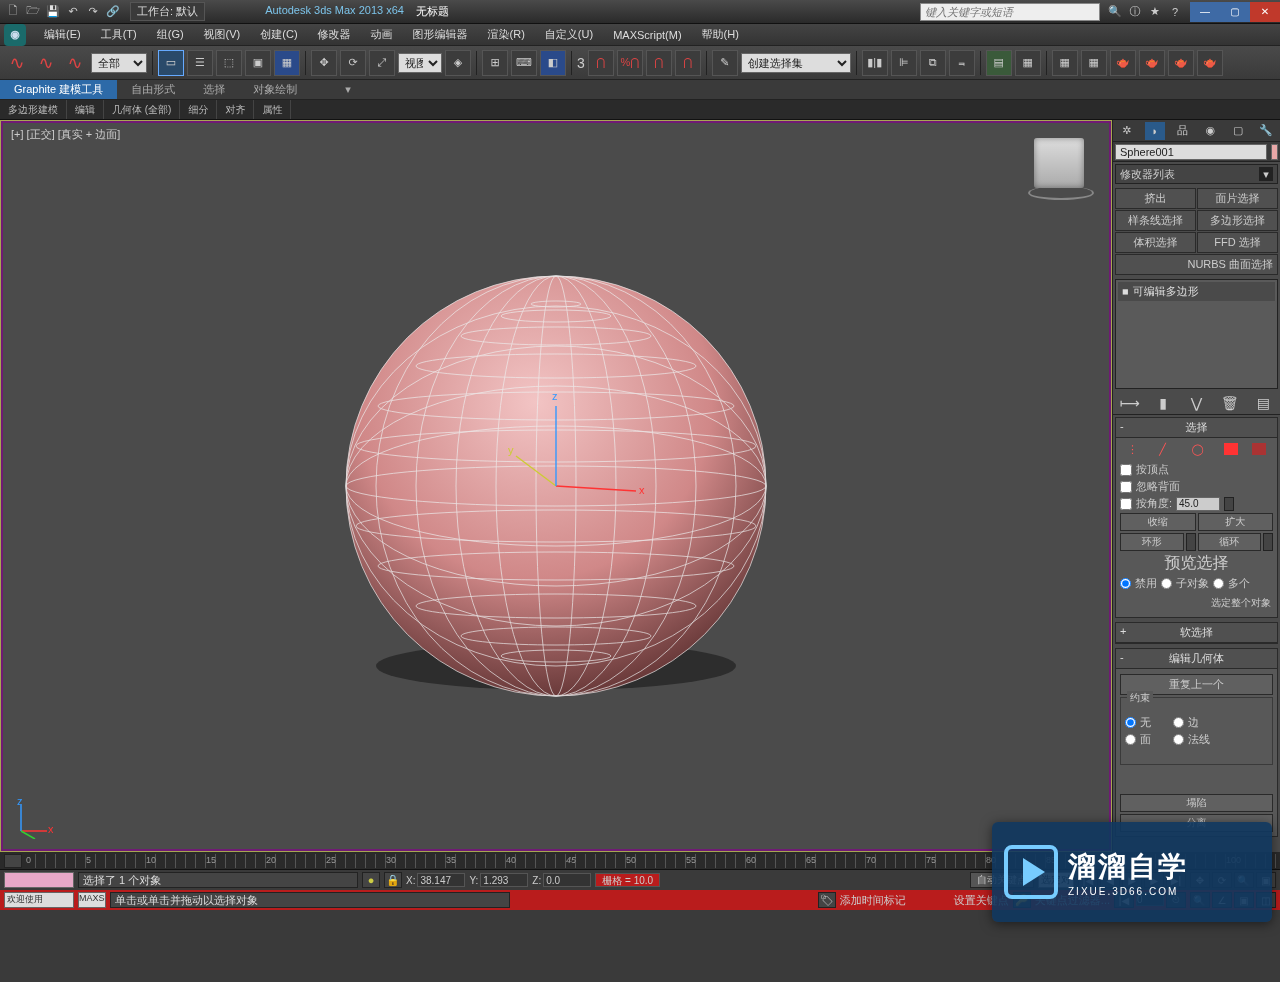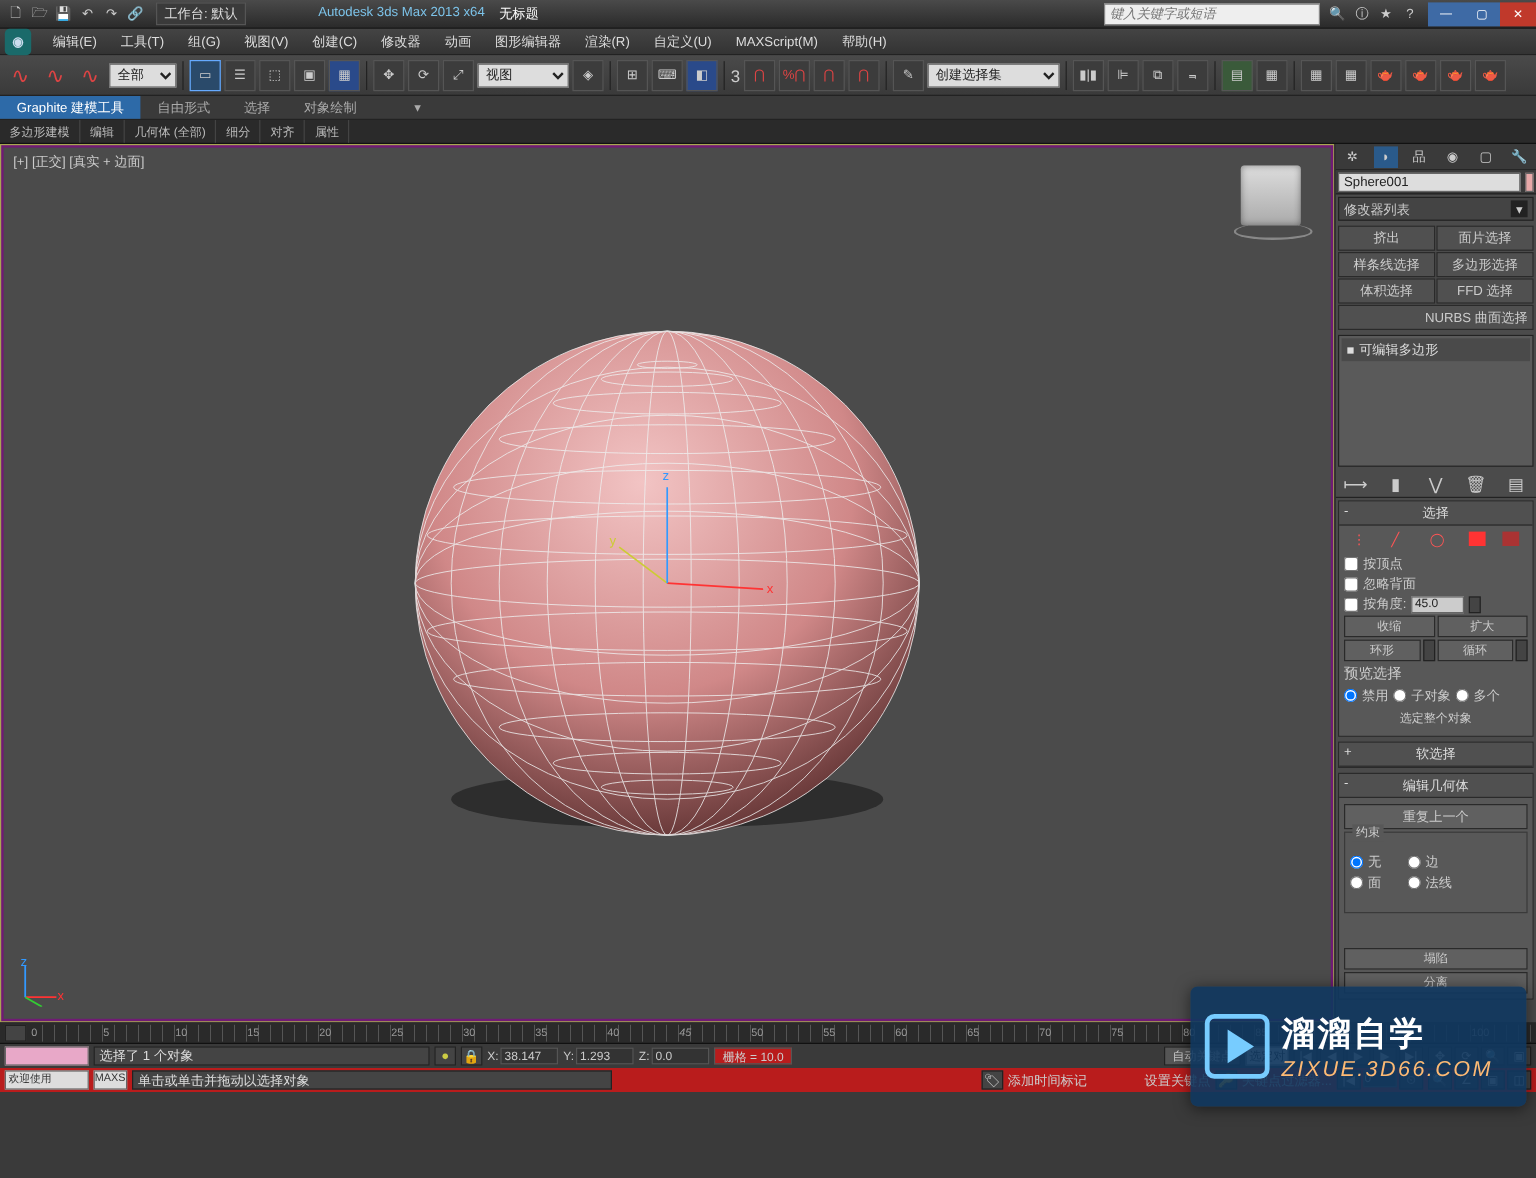--- a/index.html
+++ b/index.html
@@ -64,21 +64,21 @@
 .rollout-body { padding:3px 4px; background:#585858; }
 .sel-icons { display:flex; justify-content:space-around; padding:2px 0; }
 .sel-icons .si { width:18px; height:16px; }
 .chk-row { display:flex; align-items:center; gap:4px; padding:1px 0; color:#ccc; }
 .chk-row input[type=checkbox] { width:12px; height:12px; }
 .chk-row .spinner { width:44px; height:14px; background:#ccc; border:1px solid #666; color:#222; padding:0 2px; font-size:10px; }
 .chk-row .spinbtn { width:10px; height:14px; background:#444; border:1px solid #222; }
 .btn-row { display:flex; gap:2px; padding:1px 0; }
 .btn-row .rb { flex:1; background:#606060; border:1px solid #2a2a2a; text-align:center; padding:1px 0; color:#ccc; font-size:10px; }
 .btn-row .spinbtn { width:10px; background:#444; border:1px solid #222; }
-.grp-label { color:#ccc; font-size:12px; padding:1px 0; }
+.grp-label { color:#ccc; font-size:16px; padding:1px 0;text-align:center; }
 .radio-row { display:flex; align-items:center; gap:4px; color:#ccc; padding:1px 0; font-size:10px; }
 .radio-row input { width:11px; height:11px; }
 .full-btn { background:#606060; border:1px solid #2a2a2a; text-align:center; padding:2px 0; color:#ccc; margin:2px 0; font-size:11px; }
 .constraint-grp { border:1px solid #3a3a3a; padding:16px 4px; margin-top:2px; position:relative; }
 .constraint-grp .lbl { position:absolute; top:-7px; left:6px; background:#585858; padding:0 3px; color:#ccc; font-size:10px; }
 .bottom-area { position:absolute; bottom:0; left:0; right:0; height:130px; background:#3a3a3a; }
 .timebar { height:18px; background:#333; display:flex; align-items:center; border-top:1px solid #222; border-bottom:1px solid #222; }
 .time-slider { width:80px; height:14px; background:#555; border:1px solid #222; margin-left:30px; text-align:center; color:#ccc; font-size:10px; }
 .timebar .ruler { flex:1; height:16px; position:relative; margin:0 4px; background:repeating-linear-gradient(90deg,#555 0,#555 1px,transparent 1px,transparent 10px); }
 .trackbar { height:18px; background:#2a2a2a; border-bottom:1px solid #111; display:flex; align-items:center; }
@@ -100,21 +100,21 @@
 .status-row2 .script { width:28px; background:#ddd; color:#333; border:1px solid #666; height:16px; font-size:9px; overflow:hidden; }
 .status-row2 .prompt { flex:0 0 400px; background:#444; border:1px solid #222; color:#ddd; padding:0 4px; height:16px; font-size:11px; }
 .status-row2 .icon { width:18px; height:16px; background:#444; border:1px solid #222; color:#ccc; display:flex; align-items:center; justify-content:center; }
 .playback { display:flex; gap:2px; margin-left:auto; }
 .playback .pb { width:20px; height:16px; background:#444; border:1px solid #222; color:#ccc; display:flex; align-items:center; justify-content:center; font-size:10px; }
 .watermark { position:absolute; right:8px; bottom:60px; width:280px; height:100px; background:rgba(15,55,95,.9); border-radius:6px; display:flex; align-items:center; gap:10px; padding:0 12px; box-shadow:0 2px 12px rgba(0,0,0,.5); }
 .watermark .play { width:54px; height:54px; border:4px solid #7cf; border-radius:8px; display:flex; align-items:center; justify-content:center; }
 .watermark .play::before { content:""; border-left:22px solid #7cf; border-top:14px solid transparent; border-bottom:14px solid transparent; margin-left:6px; }
 .watermark .txt { color:#fff; }
 .watermark .txt .big { font-size:28px; font-weight:bold; letter-spacing:2px; }
-.watermark .txt .small { font-size:18px; color:#fdba74; letter-spacing:2px;font-style:italic; }
+.watermark .txt .small { font-size:10px; color:#ffffff; letter-spacing:2px; }
 svg { display:block; }
 </style>
 </head>
 <body>
 
 <div class="titlebar">
   <div class="qat">
     <div class="btn">🗋</div>
     <div class="btn">🗁</div>
     <div class="btn">💾</div>
@@ -165,21 +165,21 @@
   <div class="sep"></div>
   <div class="tbtn active">▭</div>
   <div class="tbtn">☰</div>
   <div class="tbtn">⬚</div>
   <div class="tbtn">▣</div>
   <div class="tbtn blue">▦</div>
   <div class="sep"></div>
   <div class="tbtn">✥</div>
   <div class="tbtn">⟳</div>
   <div class="tbtn">⤢</div>
-  <select class="dd" style="width:76px"><option>视图</option></select>
+  <select class="dd" style="width:44px"><option>视图</option></select>
   <div class="tbtn">◈</div>
   <div class="sep"></div>
   <div class="tbtn">⊞</div>
   <div class="tbtn">⌨</div>
   <div class="tbtn blue">◧</div>
   <div class="sep"></div>
   <span style="color:#ccc;font-size:14px">3</span>
   <div class="tbtn" style="color:#d44">⋂</div>
   <div class="tbtn" style="color:#d44">%⋂</div>
   <div class="tbtn" style="color:#d44">⋂</div>
@@ -359,21 +359,21 @@
         </div>
       <div class="grp-label">预览选择</div>
       <div class="radio-row">
         <input type="radio" checked="" style="">
           <span>禁用</span>
         <input type="radio" style="">
           <span>子对象</span>
         <input type="radio" style="">
           <span>多个</span>
       </div>
-      <div style="text-align:center;color:#ccc;font-size:10px;padding:4px 2px">选定整个对象</div>
+      <div style="text-align:right;color:#ccc;font-size:10px;padding:4px 2px">选定整个对象</div>
     </div>
   </div>
 
   <div class="rollout">
       <div class="rollout-header"><span class="pm">+</span><span>软选择</span></div>
     </div>
 
   <div class="rollout">
     <div class="rollout-header"><span class="pm">-</span><span>编辑几何体</span></div>
     <div class="rollout-body">

